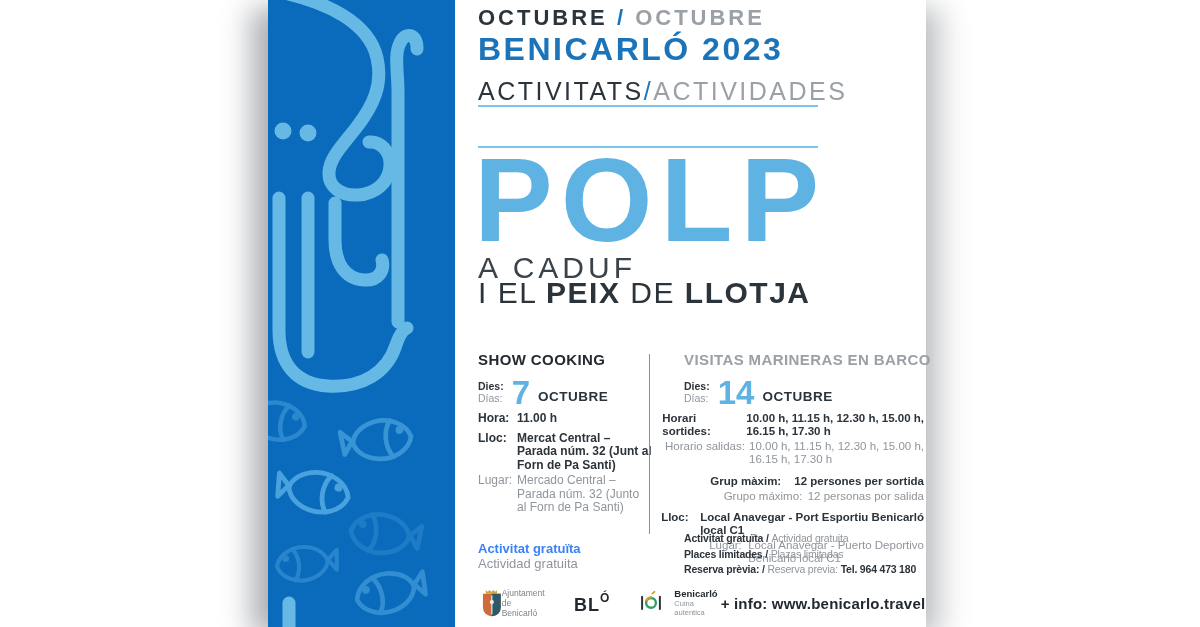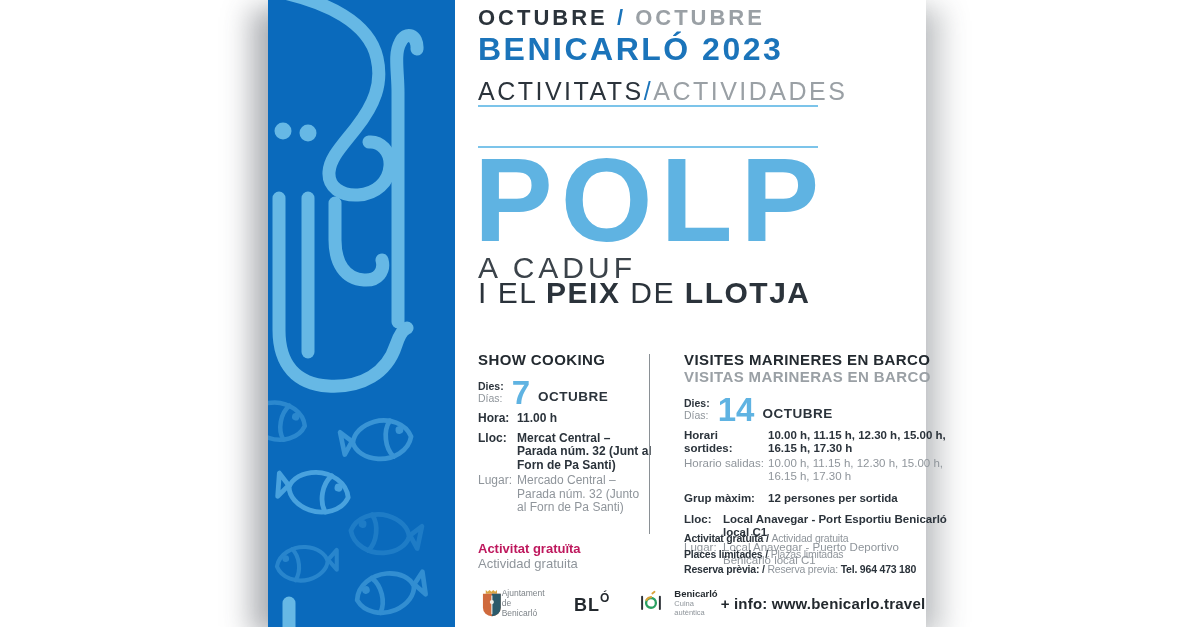--- a/index.html
+++ b/index.html
@@ -53,25 +53,25 @@
   .dl-ca { font-weight:700; color:#2b333b; }
   .dl-es { color:#8f959b; }
   .date-day { font-size:33px; font-weight:600; color:#5fb3e2; line-height:27px; }
   .date-month { font-size:13.5px; font-weight:700; color:#2b333b; letter-spacing:.5px; padding-bottom:2px; }
 
   .info-row { display:flex; font-size:12px; line-height:13.5px; margin-top:6px; }
   .info-label { flex:0 0 39px; font-weight:700; color:#2b333b; }
   .info-value { font-weight:600; color:#2b333b; white-space:pre; }
   .info-row.es .info-label { font-weight:400; color:#8f959b; }
   .info-row.es .info-value { font-weight:400; color:#8f959b; }
-  .col-right .info-row { font-size:11.5px; line-height:13px; }
+  .col-right .info-row { font-size:11.5px; line-height:13px;justify-content:flex-end; }
   .col-right .info-label.w84 { flex:0 0 84px; }
   .tight { margin-top:2px; }
 
-  .free-ca { margin-top:26px; font-size:13px; font-weight:700; color:#be185d; }
+  .free-ca { margin-top:26px; font-size:13px; font-weight:700; color:#3b82f6; }
   .free-es { font-size:13px; color:#8f959b; }
 
   .notes { position:absolute; left:416px; top:531px; width:242px; font-size:10.5px;
            line-height:15.5px; letter-spacing:-.2px; white-space:nowrap; }
   .notes .nb { font-weight:700; color:#2b333b; }
   .notes .ng { color:#8f959b; }
   .notes .nt { font-weight:600; color:#2b333b; }
 
   
   .footer { position:absolute; left:214px; right:24px; top:584px; height:38px; display:flex; align-items:center; }
@@ -174,21 +174,20 @@
 Parada núm. 32 (Junto
 al Forn de Pa Santi)</div>
     </div>
     <div class="free-ca">Activitat gratuïta</div>
     <div class="free-es">Actividad gratuita</div>
   </div>
 
   <div class="vdivider"></div>
 
   <div class="col col-right">
-    <div class="sec-title">VISITES MARINERES EN BARCO</div>
     <div class="sec-title gray">VISITAS MARINERAS EN BARCO</div>
     <div class="date-row">
       <div class="date-labels">
         <div class="dl-ca">Dies:</div>
         <div class="dl-es">Días:</div>
       </div>
       <div class="date-day">14</div>
       <div class="date-month">OCTUBRE</div>
     </div>
     <div class="info-row">
@@ -197,20 +196,24 @@
 16.15 h, 17.30 h</div>
     </div>
     <div class="info-row es tight">
       <div class="info-label w84">Horario salidas:</div>
       <div class="info-value">10.00 h, 11.15 h, 12.30 h, 15.00 h,
 16.15 h, 17.30 h</div>
     </div>
     <div class="info-row" style="margin-top:9px">
       <div class="info-label w84">Grup màxim:</div>
       <div class="info-value">12 persones per sortida</div>
+    </div>
+    <div class="info-row es tight">
+      <div class="info-label w84">Grupo máximo:</div>
+      <div class="info-value">12 personas por salida</div>
     </div>
     <div class="info-row" style="margin-top:8px">
       <div class="info-label">Lloc:</div>
       <div class="info-value">Local Anavegar - Port Esportiu Benicarló
 local C1</div>
     </div>
     <div class="info-row es tight">
       <div class="info-label">Lugar:</div>
       <div class="info-value">Local Anavegar - Puerto Deportivo
 Benicarló local C1</div>

